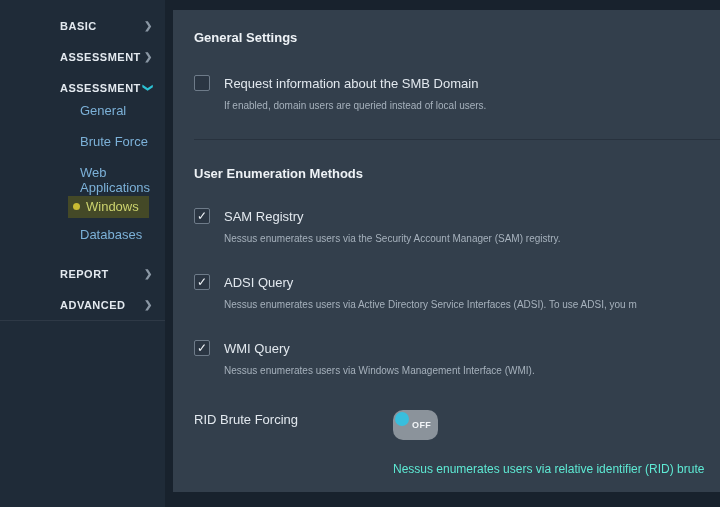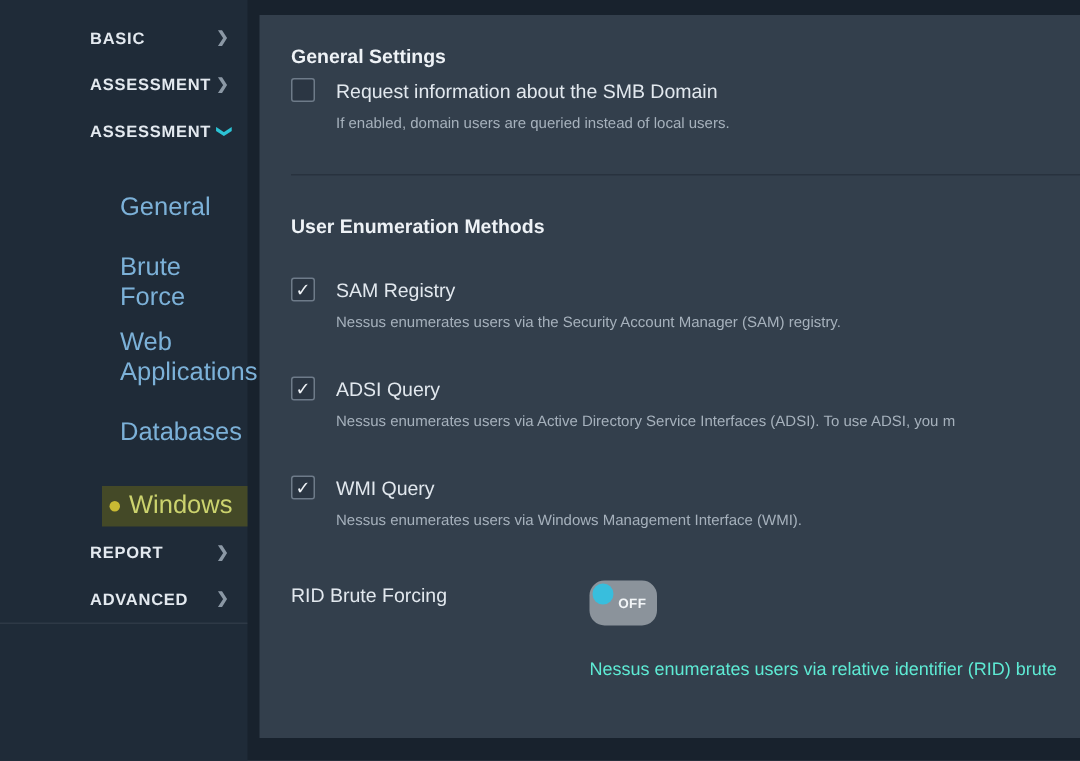--- a/index.html
+++ b/index.html
@@ -28,26 +28,25 @@
     font-size: 11px; font-weight: bold; letter-spacing: .5px;
     cursor: pointer;
   }
   .chevron {
     font-size: 10px; color: #8b98a5;
     display: inline-block; line-height: 1;
   }
   .chevron.down { transform: rotate(90deg); color: #2cc3d5; }
   .nav-subitem {
     height: 31px;
-    display: flex; align-items: center;
+    display: flex; align-items: flex-start;
     padding-left: 32px;
-    font-size: 17px;
+    font-size: 13px;
     color: #7cb1d8;
     cursor: pointer;
-    margin-top: 19px;
   }
   .nav-subitem.active { padding-left: 20px; }
   .active-pill {
     display: inline-flex; align-items: center;
     background: #444927;
     padding: 3px 10px 4px 5px;
     gap: 6px;
   }
   .active-dot {
     width: 7px; height: 7px; border-radius: 50%;
@@ -60,21 +59,21 @@
   .panel {
     position: absolute; left: 173px; top: 10px; right: 0; bottom: 15px;
     background: #333f4c;
     padding: 20px 0 0 21px;
     overflow: hidden;
   }
   .section-title {
     font-size: 13px; font-weight: bold; color: #eef2f6;
     margin: 0; line-height: 16px;
   }
-  .setting-row { margin-top: 6px; }
+  .setting-row { margin-top: 29px; }
   .setting-row.tight { margin-top: 26px; }
   .setting-row.spaced { margin-top: 28px; }
   .row-main { display: flex; align-items: center; }
   .checkbox {
     width: 16px; height: 16px;
     background: #2b3643;
     border: 1px solid #6e7b89;
     border-radius: 2px;
     display: flex; align-items: center; justify-content: center;
     color: #eef2f6; font-size: 12px; line-height: 1;
@@ -149,28 +148,28 @@
 
     <div class="nav-subitem">
       <span class="sub-label">General</span>
     </div>
     <div class="nav-subitem">
       <span class="sub-label">Brute Force</span>
     </div>
     <div class="nav-subitem">
       <span class="sub-label">Web Applications</span>
     </div>
-    <div class="nav-subitem">
-      <span class="sub-label">Databases</span>
-    </div>
     <div class="nav-subitem active">
       <span class="active-pill">
         <span class="active-dot"></span>
         <span class="sub-label">Windows</span>
       </span>
+    </div>
+    <div class="nav-subitem">
+      <span class="sub-label">Databases</span>
     </div>
 
     <div class="nav-section">
       <span>REPORT</span>
       <span class="chevron">❯</span>
     </div>
 
     <div class="nav-section">
       <span>ADVANCED</span>
       <span class="chevron">❯</span>

